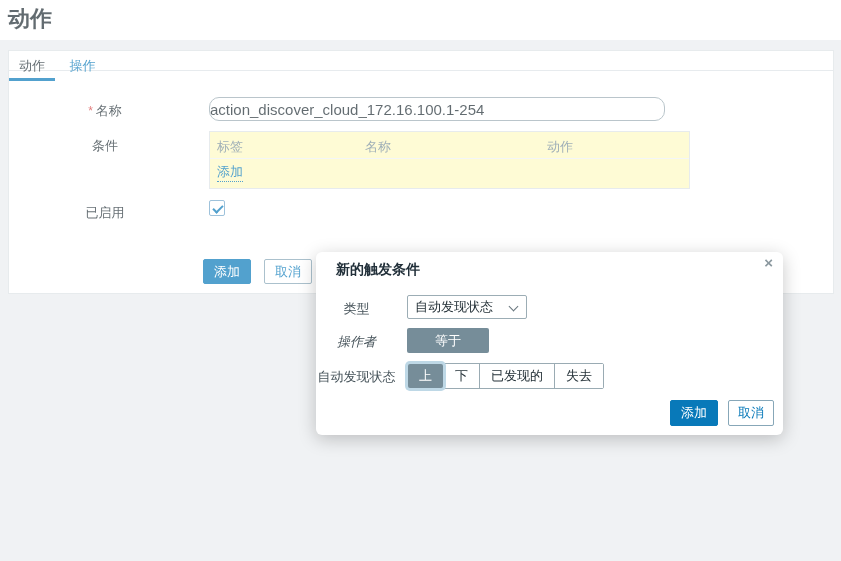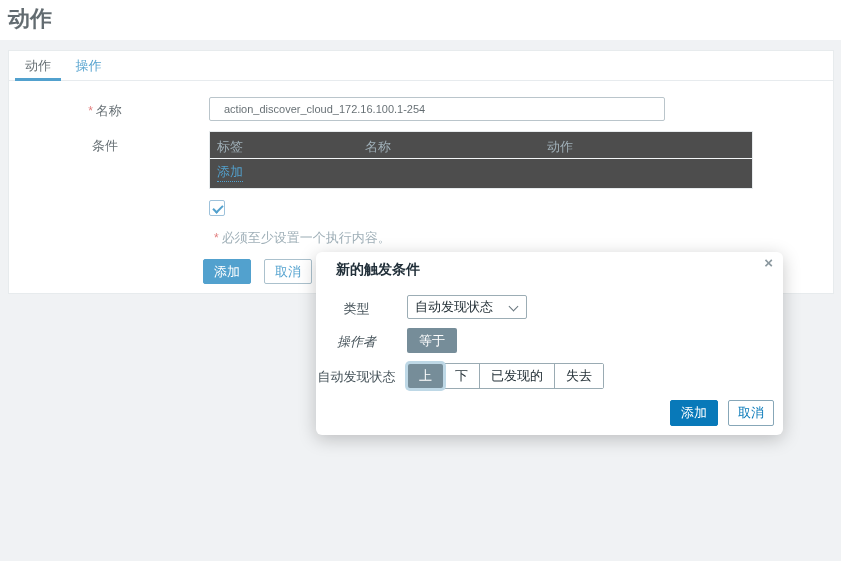--- a/index.html
+++ b/index.html
@@ -9,32 +9,32 @@
     font-family:"Liberation Sans", sans-serif;
     background:#ffffff;
     overflow:hidden;
     color:#1f2c33;
   }
   .content-bg { position:absolute; left:0; top:40px; width:841px; height:521px; background:#eaedef; }
   .page-title { position:absolute; left:8px; top:4px; font-size:22px; color:#1f2c33; z-index:1; }
 
   
   .card { position:absolute; left:8px; top:50px; width:826px; height:244px; background:#ffffff; border:1px solid #dde2e6; z-index:1; }
-  .tabbar { position:absolute; left:0; top:0; width:100%; height:30px; border-bottom:1px solid #dde3e7; padding-left:6px; }
+  .tabbar { position:absolute; left:0; top:0; width:100%; height:20px; border-bottom:1px solid #dde3e7; }
   .tab { position:relative; display:inline-block; height:30px; line-height:30px; padding:0 10px; font-size:13px; cursor:pointer; }
   .tab.active { color:#1f2c33; }
   .tab.active::after { content:""; position:absolute; left:0; right:0; bottom:0; height:3px; background:#0879b9; }
   .tab.inactive { color:#0879b9; }
 
   .row-label { position:absolute; left:0; width:192px; text-align:center; font-size:13px; color:#1f2c33; }
   .req { color:#d64747; margin-right:3px; font-size:12px; }
 
-  .name-input { position:absolute; left:200px; top:46px; width:456px; height:24px; border:1px solid #9cadb5; border-radius:2px; font-size:11px; color:#1f2c33; padding:0 14px; font-family:"Liberation Sans", sans-serif; background:#fff; }
+  .name-input { position:absolute; left:200px; top:46px; width:456px; height:24px; border:1px solid #9cadb5; border-radius:10px; font-size:15px; color:#1f2c33; padding:0 0; font-family:"Liberation Sans", sans-serif; background:#fff; }
 
-  .cond-box { position:absolute; left:200px; top:80px; width:544px; height:58px; border:1px solid #dde2e6; background:#000000; }
+  .cond-box { position:absolute; left:200px; top:80px; width:481px; height:58px; border:1px solid #dde2e6; background:#fef9c3; }
   .cond-header { position:absolute; top:6px; font-size:13px; color:#768d99; }
   .cond-h0 { left:7px; } .cond-h1 { left:155px; } .cond-h2 { left:337px; }
   .cond-header-sep { position:absolute; left:0; right:0; top:26px; height:1px; background:#eef2f4; }
   .add-link { position:absolute; left:7px; top:31px; font-size:13px; color:#0879b9; border-bottom:1px dotted #0879b9; cursor:pointer; }
 
   .checkbox { position:absolute; left:200px; top:149px; width:16px; height:16px; border:1px solid #74a8cc; border-radius:2px; background:#fff; cursor:pointer; }
   .checkbox::after { content:""; position:absolute; left:3px; top:4px; width:8px; height:4px; border-left:2px solid #0879b9; border-bottom:2px solid #0879b9; transform:rotate(-45deg); }
 
   .hint { position:absolute; left:205px; top:178px; font-size:13px; color:#768d99; }
 
@@ -50,21 +50,21 @@
   
   .dialog { position:absolute; left:292px; top:252px; width:467px; height:183px; background:#ffffff; border-radius:6px; box-shadow:0 4px 18px rgba(0,0,0,0.22); z-index:10;margin-left:24px; }
   .dialog-title { position:absolute; left:20px; top:9px; font-size:14px; font-weight:bold; color:#22303a; }
   .dialog-close { position:absolute; right:10px; top:3px; font-size:15px; font-weight:bold; color:#8b989f; cursor:pointer; line-height:16px; }
   .dlg-label { position:absolute; left:0; width:81px; text-align:center; font-size:13px; color:#455259; }
   .lbl-type { top:48px; } .lbl-operator { top:81px;font-style:italic; } .lbl-status { top:116px; }
 
   .select { position:absolute; left:91px; top:43px; width:120px; height:24px; border:1px solid #9cadb5; border-radius:2px; background:#fff; font-size:13px; line-height:22px; padding-left:7px; cursor:pointer; }
   .select .chev { position:absolute; right:9px; top:7px; width:7px; height:7px; border-right:1.5px solid #68767e; border-bottom:1.5px solid #68767e; transform:rotate(45deg); }
 
-  .op-btn { position:absolute; left:91px; top:76px; height:25px; line-height:25px; padding:0 12px; background:#768d99; color:#ffffff; font-size:13px; border-radius:2px; cursor:pointer; }
+  .op-btn { position:absolute; left:91px; top:76px; height:25px; line-height:25px; padding:0 28px; background:#768d99; color:#ffffff; font-size:13px; border-radius:2px; cursor:pointer; }
 
   .segmented { position:absolute; left:91px; top:111px; display:flex; border:1px solid #9aabb3; border-radius:2px; background:#fff; }
   .seg { height:24px; line-height:24px; padding:0 11px; font-size:13px; color:#1f2c33; background:#fff; border-left:1px solid #9aabb3; cursor:pointer; text-align:center; }
   .seg:first-child { border-left:none; }
   .seg.selected { position:relative; background:#768d99; color:#ffffff; box-shadow:0 0 0 3px #bed8e6; border-radius:2px; z-index:1; }
 
   .dlg-add { position:absolute; left:354px; top:148px; width:48px; height:26px; line-height:24px; }
   .dlg-cancel { position:absolute; left:412px; top:148px; width:46px; height:26px; line-height:24px; }
 </style>
 </head>
@@ -87,25 +87,23 @@
 
   <div class="row-label" style="top:86px;">条件</div>
   <div class="cond-box">
     <span class="cond-header cond-h0">标签</span>
     <span class="cond-header cond-h1">名称</span>
     <span class="cond-header cond-h2">动作</span>
     <div class="cond-header-sep"></div>
     <span class="add-link">添加</span>
   </div>
 
+  <div class="row-label" style="top:153px;">已启用</div>
   <div class="checkbox"></div>
 
-  <div class="hint">
-    <span class="req">*</span><span>必须至少设置一个执行内容。</span>
-  </div>
 
   <span class="btn btn-blue main-add">添加</span>
   <span class="btn btn-outline main-cancel">取消</span>
 </div>
 
 <div class="overlay"></div>
 
 <div class="dialog">
   <div class="dialog-title">新的触发条件</div>
   <span class="dialog-close">×</span>

